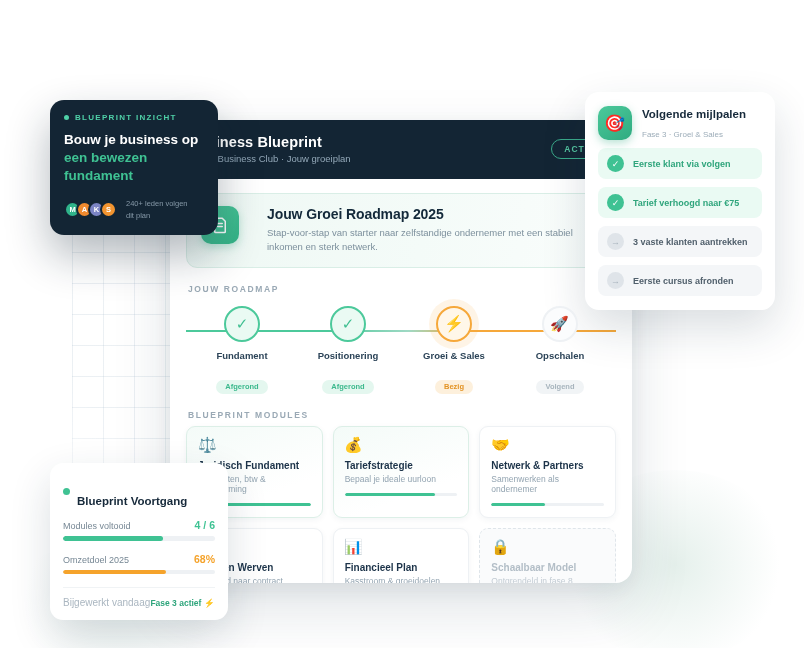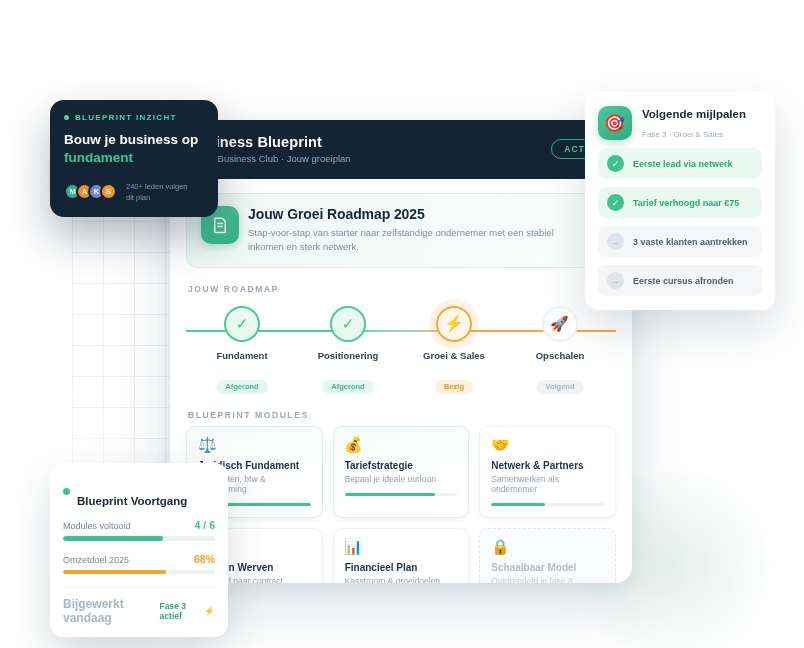--- a/index.html
+++ b/index.html
@@ -41,21 +41,21 @@
   .dash-title { color:#ffffff; font-size:14.5px; font-weight:bold; letter-spacing:.1px; }
   .dash-sub { color:#93a8b8; font-size:9.5px; margin-top:3px; }
   .active-pill {
     border:1px solid #3aa98a; color:#54c3a0; font-size:8.5px; font-weight:bold;
     letter-spacing:1px; padding:4px 12px; border-radius:20px; white-space:nowrap;
   }
   .dash-body { padding: 14px 16px 16px 16px; }
 
   
   .banner {
-    display:flex; gap:9px; align-items:flex-start;
+    display:flex; gap:28px; align-items:flex-start;
     background:linear-gradient(100deg,#eef8f4 0%, #f4fbf8 55%, #fafdfc 100%);
     border:1px solid #d9eee6; border-radius:11px; padding:12px 14px;
   }
   .banner-icon {
     flex:0 0 auto; width:38px; height:38px; border-radius:10px;
     background:linear-gradient(145deg,#4cc99b,#34b487);
     display:flex; align-items:center; justify-content:center;
     box-shadow:0 3px 8px rgba(52,180,135,.3);
   }
   .banner-title { font-size:14px; font-weight:bold; color:#13293a; letter-spacing:-.1px; }
@@ -175,21 +175,21 @@
   .prog-t { font-size:11.5px; font-weight:bold; color:#16293a;margin-top:20px; }
   .prow { display:flex; justify-content:space-between; align-items:baseline; margin-top:12px; }
   .prow-l { font-size:9px; color:#768794; }
   .prow-v { font-size:10.5px; font-weight:bold; }
   .pbar { height:4.5px; border-radius:4px; background:#eef1f4; margin-top:5px; overflow:hidden; }
   .pbar > i { display:block; height:100%; border-radius:4px; }
   .prog-foot {
     display:flex; justify-content:space-between; align-items:center;
     margin-top:13px; padding-top:9px; border-top:1px solid #f0f3f5;
   }
-  .pf-l { font-size:12px; color:#aab6c0;font-weight:bold; }
+  .pf-l { font-size:10px; color:#aab6c0; }
   .pf-r { font-size:8.5px; font-weight:bold; color:#2fa57c; display:flex; gap:3px; align-items:center; }
 </style>
 </head>
 <body>
 
 <div class="stage">
 
   <div class="grid-backdrop"></div>
   <div class="glow-a"></div>
   <div class="glow-b"></div>
@@ -313,20 +313,21 @@
       </div>
     </div>
   </div>
 
   <div class="insight">
     <div class="ins-tag">
       <span class="dot"></span>
       <span>BLUEPRINT INZICHT</span>
     </div>
     <div class="ins-h1">Bouw je business op</div>
+    <div class="ins-h2">een bewezen</div>
     <div class="ins-h2">fundament</div>
     <div class="ins-foot">
       <div class="avatars">
         <div class="av" style="background:#2fb38a">M</div>
         <div class="av" style="background:#f08a2e">A</div>
         <div class="av" style="background:#7b84c4">K</div>
         <div class="av" style="background:#f2942f">S</div>
       </div>
       <div class="ins-note">
         <div>240+ leden volgen</div>
@@ -339,21 +340,21 @@
     <div class="miles-head">
       <div class="miles-ic">🎯</div>
       <div>
         <div class="miles-t">Volgende mijlpalen</div>
         <div class="miles-s">Fase 3 · Groei &amp; Sales</div>
       </div>
     </div>
 
     <div class="mrow on">
       <div class="mbadge on">✓</div>
-      <div class="mtext on">Eerste lead via netwerk</div>
+      <div class="mtext on">Eerste klant via volgen</div>
     </div>
     <div class="mrow on">
       <div class="mbadge on">✓</div>
       <div class="mtext on">Tarief verhoogd naar €75</div>
     </div>
     <div class="mrow off">
       <div class="mbadge off">→</div>
       <div class="mtext off">3 vaste klanten aantrekken</div>
     </div>
     <div class="mrow off">

